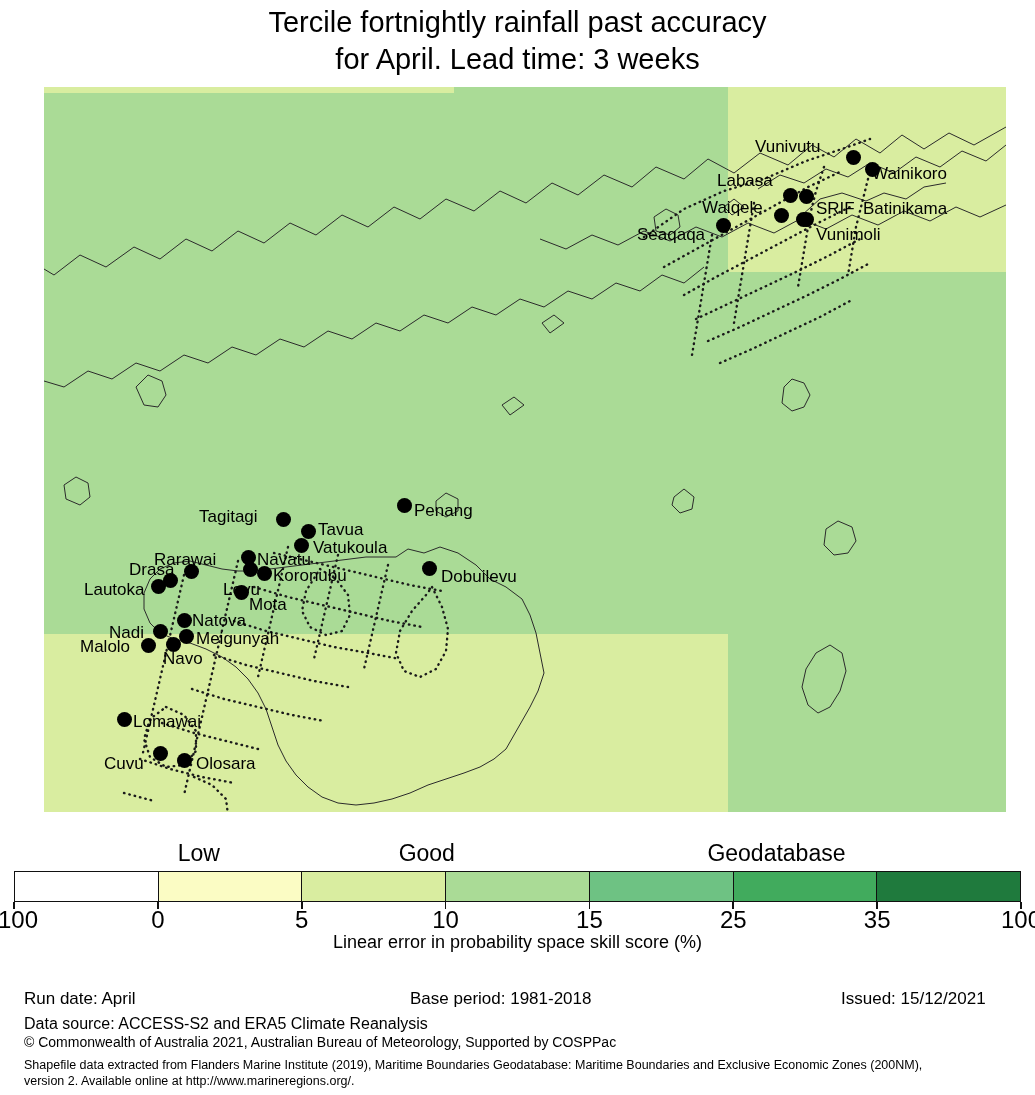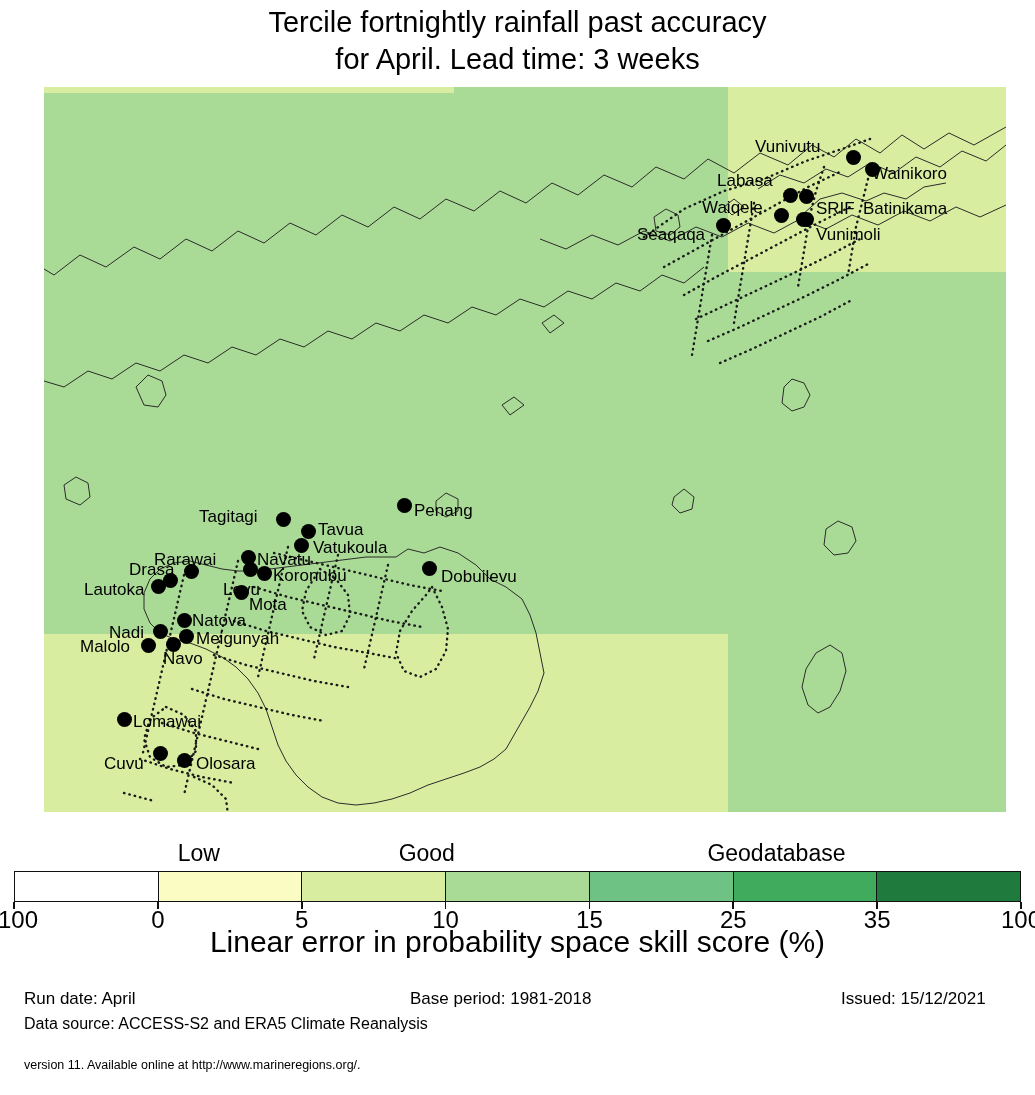--- a/index.html
+++ b/index.html
@@ -26,21 +26,21 @@
   .cb-bar{position:absolute;left:14px;top:871px;width:1007px;height:31px;
           display:flex;border:1.6px solid #111;box-sizing:border-box;}
   .cb-seg{flex:1 1 0;height:100%;}
   .cb-seg + .cb-seg{border-left:1.2px solid #111;}
 
   .cb-ticks{position:absolute;left:0;top:902px;width:1035px;height:30px;}
   .cb-tick-mark{position:absolute;top:0;width:1.6px;height:7px;background:#111;}
   .cb-tick-lab{position:absolute;top:5px;font-size:24px;line-height:26px;white-space:nowrap;
                transform:translateX(-50%);}
   .cb-xlabel{position:absolute;left:0;top:928px;width:1035px;text-align:center;
-             font-size:30px;line-height:28px;}
+             font-size:18px;line-height:28px;}
 
   
   .foot{position:absolute;left:0;width:1035px;}
   .foot-row1{top:989px;height:22px;}
   .foot-row1 span{position:absolute;font-size:17px;line-height:20px;white-space:nowrap;}
   .f-run{left:24px;}
   .f-base{left:410px;}
   .f-issued{left:841px;}
 
   .foot-src{top:1014px;left:24px;font-size:16px;line-height:19px;white-space:nowrap;width:auto;}
@@ -246,17 +246,19 @@
     </div>
 
   <div class="cb-xlabel">Linear error in probability space skill score (%)</div>
 
   <div class="foot foot-row1">
     <span class="f-run">Run date: April</span>
     <span class="f-base">Base period: 1981-2018</span>
     <span class="f-issued">Issued: 15/12/2021</span>
   </div>
   <div class="foot foot-src">Data source: ACCESS-S2 and ERA5 Climate Reanalysis</div>
+  <div class="foot foot-copy">© Commonwealth of Australia 2021, Australian Bureau of Meteorology, Supported by COSPPac</div>
   <div class="foot foot-shp">
-    <span>version 11. Available online at http://www.marineregions.org/.</span>
+    <span>Shapefile data extracted from Flanders Marine Institute (2019), Maritime Boundaries Geodatabase: Maritime Boundaries and Exclusive Economic Zones (200NM),</span>
+    <span>version 2. Available online at http://www.marineregions.org/.</span>
   </div>
 
 </div>
 
 </body></html>

